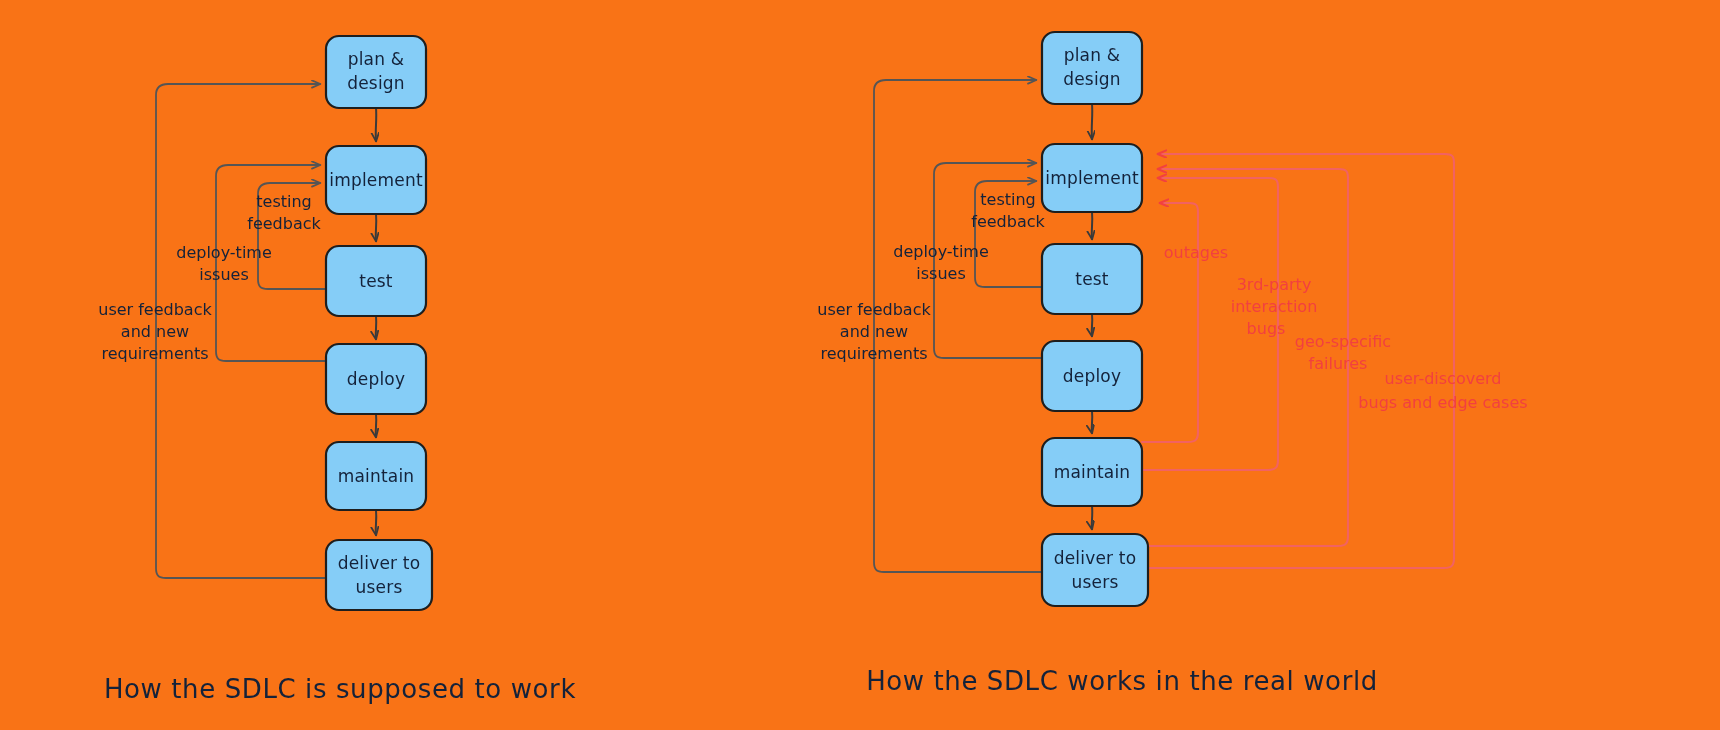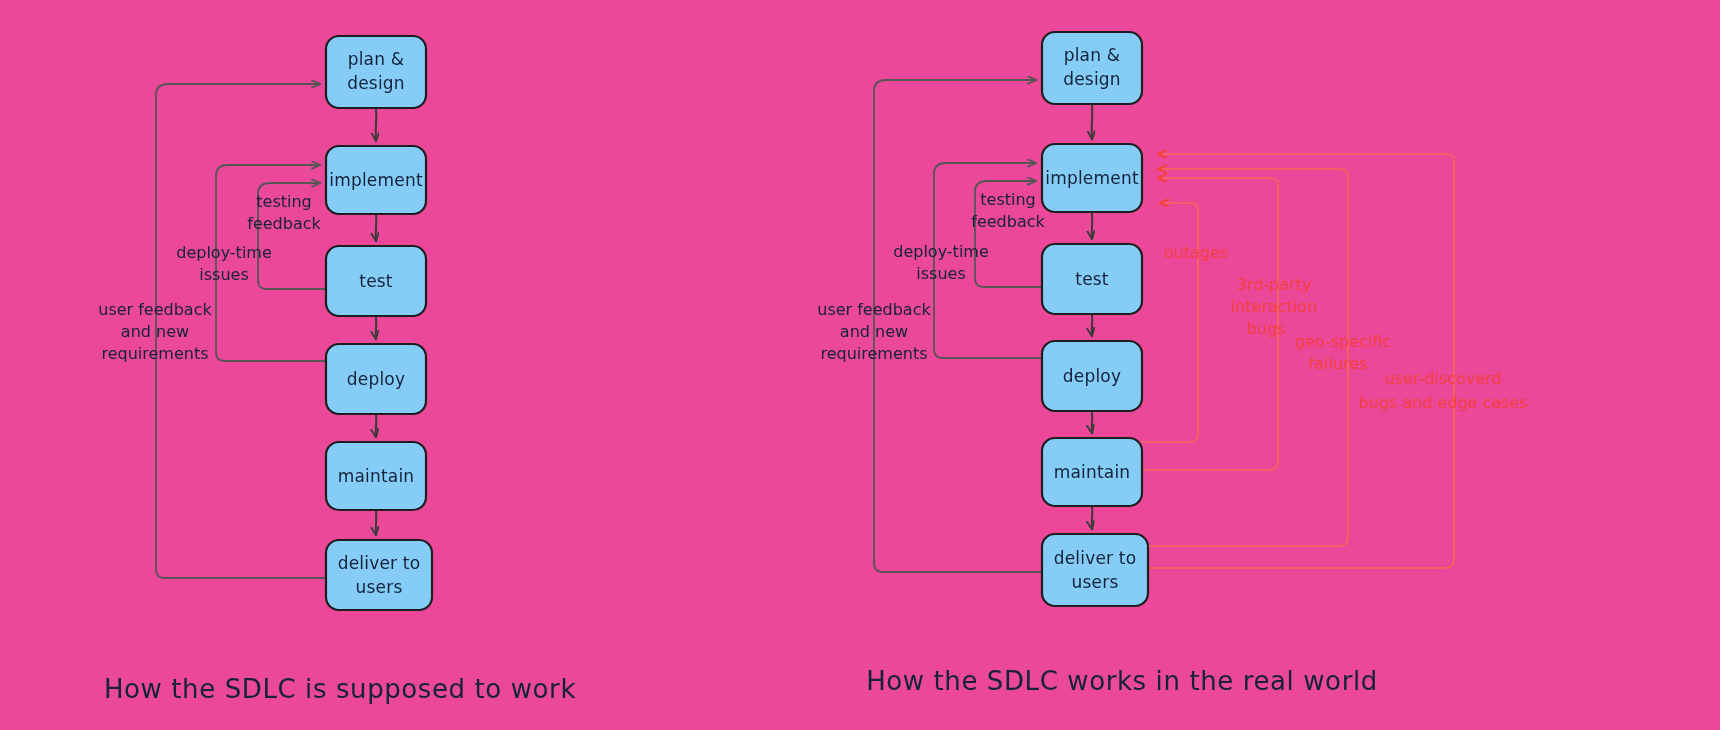--- a/index.html
+++ b/index.html
@@ -4,21 +4,21 @@
 <style>
   html, body {
     margin: 0;
     padding: 0;
     background: #ffffff;
   }
   #canvas {
     position: relative;
     width: 1720px;
     height: 730px;
-    background: #ec4899;
+    background: #f97316;
     overflow: hidden;
     font-family: "DejaVu Sans", sans-serif;
   }
   svg#diagram {
     position: absolute;
     left: 0;
     top: 0;
     width: 1720px;
     height: 730px;
   }

